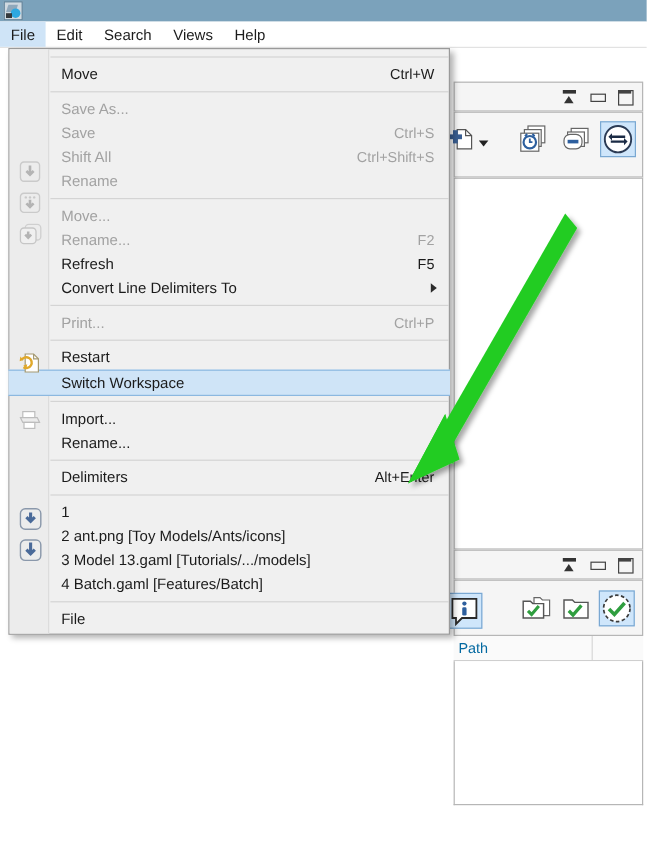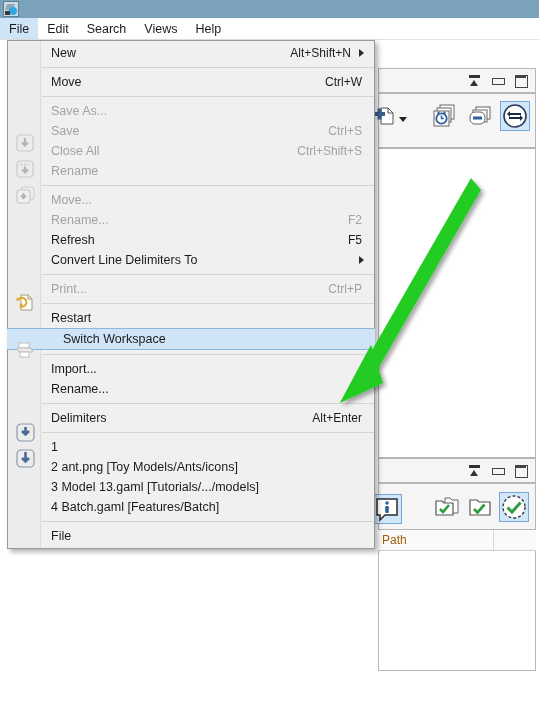--- a/index.html
+++ b/index.html
@@ -139,21 +139,21 @@
     background: #cfe6fb;
     border: 1px solid #7aa8d2;
   }
 
   
   .col-header {
     position: absolute;
     background: #fafafa;
     border-bottom: 1px solid #cfcfcf;
     display: flex; align-items: center;
-    font-size: 12px; color: #a16207;
+    font-size: 12px; color: #0369a1;
   }
   .col-header .col-sep {
     position: absolute; top: 0; bottom: 0;
     width: 1px; background: #d7d7d7;
   }
 
   
   .menu {
     position: absolute;
     left: 7px; top: 40px;
@@ -203,21 +203,21 @@
     margin-left: auto;
   }
   .mi.disabled { color: #a2a2a2; }
   .mi.disabled .accel { color: #a2a2a2; }
   .mi.highlight {
     background: #cfe4f7;
     border-top: 1px solid #8cb8e0;
     border-bottom: 1px solid #8cb8e0;
     height: 22px;
     margin-left: -1px; margin-right: -1px;
-    padding-left: 56px;
+    padding-left: 44px;
     width: calc(100% + 2px);
   }
   .menu-sep {
     height: 1px;
     background: #d4d4d4;
     margin: 4px 0 4px 34px;
     position: relative; z-index: 2;
   }
 
   
@@ -404,40 +404,35 @@
       </svg>
     </div>
     <div class="gicon" style="top:408px;">
       <svg width="19" height="19" viewBox="0 0 19 19">
         <rect x="1" y="1" width="17" height="17" rx="4" fill="none" stroke="#8a98ab" stroke-width="1.2"></rect>
         <path d="M9.5 3 v9 M6 9 l3.5 3.5 l3.5 -3.5" stroke="#4a6a99" stroke-width="2.6" fill="none"></path>
       </svg>
     </div>
 
     <div class="menu-list" id="menu-list">
-        <div class="mi">
-          <span class="label">New</span>
-          <span class="accel">Alt+Shift+N</span>
-          <span class="submark"></span>
-        </div>
         <div class="menu-sep"></div>
         <div class="mi">
           <span class="label">Move</span>
           <span class="accel">Ctrl+W</span>
         </div>
         <div class="menu-sep"></div>
         <div class="mi disabled">
           <span class="label">Save As...</span>
         </div>
         <div class="mi disabled">
           <span class="label">Save</span>
           <span class="accel">Ctrl+S</span>
         </div>
         <div class="mi disabled">
-          <span class="label">Close All</span>
+          <span class="label">Shift All</span>
           <span class="accel">Ctrl+Shift+S</span>
         </div>
         <div class="mi disabled">
           <span class="label">Rename</span>
         </div>
         <div class="menu-sep"></div>
         <div class="mi disabled">
           <span class="label">Move...</span>
         </div>
         <div class="mi disabled">

